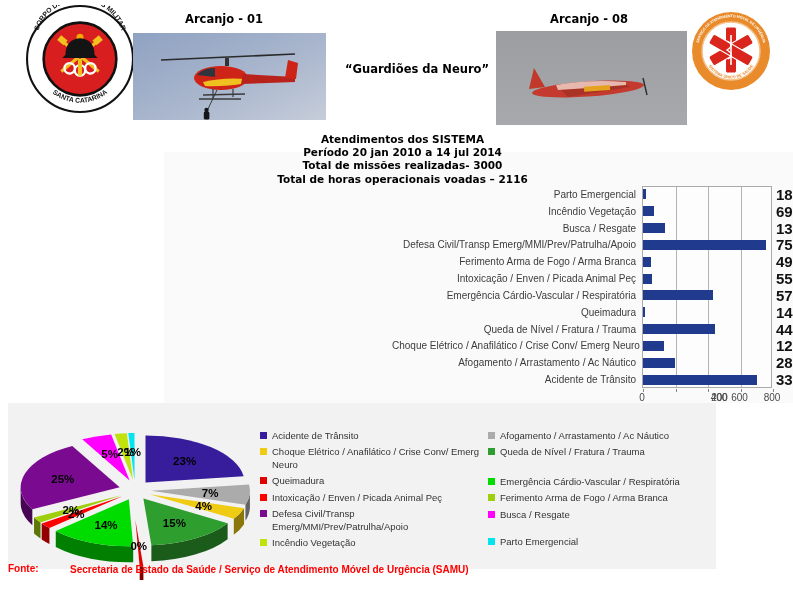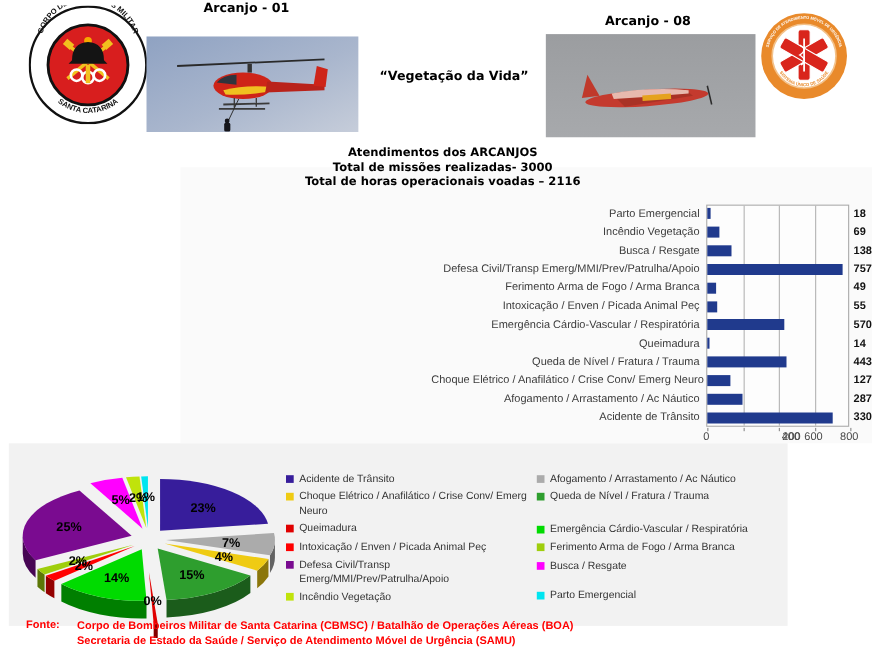--- a/index.html
+++ b/index.html
@@ -25,40 +25,40 @@
   .bar-grid{position:absolute;left:250px;top:0;width:130px;height:202px;
             border:1px solid #aaaaaa;box-sizing:border-box;background:#fdfdfd;}
   .grid-line{position:absolute;top:0;bottom:0;width:1px;background:#b3b3b3;}
   .tickmark{position:absolute;top:202px;width:1px;height:3px;background:#888;}
   #bar-rows{position:absolute;left:0;top:0;width:100%;}
   .bar-row{height:16.83px;display:flex;align-items:center;position:relative;}
   .bar-cat{width:244px;padding-right:6px;text-align:right;font-size:10px;color:#3c3c3c;
            white-space:nowrap;flex:none;}
   .bar-track{width:130px;height:100%;position:relative;flex:none;}
   .bar-fill{position:absolute;left:1px;top:50%;transform:translateY(-50%);height:10px;}
-  .bar-val{font-weight:bold;font-size:10px;color:#111;margin-left:4px;white-space:nowrap;}
+  .bar-val{font-weight:bold;font-size:15px;color:#111;margin-left:4px;white-space:nowrap;}
   #bar-xaxis{position:absolute;left:250px;top:206px;width:130px;height:14px;}
   .xtick{position:absolute;transform:translateX(-50%);font-size:10px;color:#4a4a4a;}
 
   
   #pie-svg{left:0px;top:405px;}
   .pie-pct{font:bold 11.5px "Liberation Sans",sans-serif;fill:#000;}
 
   
   #legend{left:260px;top:430px;display:flex;}
   .lg-col{width:228px;}
   .lg-item{display:flex;margin-bottom:3.5px;}
   .lg-sq{width:7px;height:7px;margin:2px 5px 0 0;flex:none;}
   .lg-txt{font-size:9.5px;line-height:12.8px;color:#333;width:208px;}
   .lg-col.right .lg-item:nth-child(2){margin-bottom:17px;}
   .lg-col.right .lg-item:nth-child(5){margin-bottom:15px;}
 
   
   .footer{left:8px;top:563px;width:780px;display:flex;}
-  .src-label{font:bold 10px "Liberation Sans",sans-serif;color:#f00;width:62px;flex:none;text-align:center;}
+  .src-label{font:bold 10px "Liberation Sans",sans-serif;color:#f00;width:62px;flex:none;}
   .src-lines div{font:bold 10px "Liberation Sans",sans-serif;color:#f00;line-height:13px;white-space:nowrap;}
 </style>
 </head>
 <body>
 
 <div class="page">
 
   <svg class="abs" style="left:26px;top:5px;" width="108" height="108" viewBox="0 0 104 104">
     <defs>
       <path id="cbTop" d="M 10.6 44.7 A 42 42 0 1 1 93.4 44.7" fill="none"></path>
@@ -79,21 +79,21 @@
       <rect x="65" y="31" width="8" height="6" fill="#f2c11e" transform="rotate(-40 69 34)"></rect>
       <circle cx="52" cy="31" r="3.4" fill="#f6a800"></circle>
       <path d="M 38 48 Q 38 33 52 32 Q 66 33 66 48 L 69 51 L 35 51 Z" fill="#141414"></path>
       <circle cx="42" cy="61" r="5" fill="none" stroke="#fff" stroke-width="2.2"></circle>
       <circle cx="62" cy="61" r="5" fill="none" stroke="#fff" stroke-width="2.2"></circle>
       <circle cx="52" cy="63" r="5" fill="none" stroke="#fff" stroke-width="2.2"></circle>
       <rect x="50" y="52" width="4" height="16" fill="#f2c11e"></rect>
     </g>
   </svg>
 
-  <div class="abs arc-label" style="left:185px;top:0;">Arcanjo - 01</div>
+  <div class="abs arc-label" style="left:185px;top:12px;">Arcanjo - 01</div>
   <svg class="abs photo" style="left:133px;top:33px;" width="193" height="87" viewBox="0 0 193 87">
     <defs>
       <linearGradient id="sky" x1="0" y1="0" x2="1" y2="1">
         <stop offset="0" stop-color="#8fa2c2"></stop>
           <stop offset="0.55" stop-color="#a9b6cd"></stop>
           <stop offset="1" stop-color="#c6cdda"></stop>
       </linearGradient>
     </defs>
     <rect width="193" height="87" fill="url(#sky)"></rect>
     <g>
@@ -107,21 +107,21 @@
       <line x1="70" y1="62" x2="112" y2="61" stroke="#3a3a3a" stroke-width="1.6"></line>
       <line x1="66" y1="66" x2="108" y2="66" stroke="#3a3a3a" stroke-width="1.6"></line>
       <line x1="80" y1="56" x2="80" y2="65" stroke="#3a3a3a" stroke-width="1.2"></line>
       <line x1="100" y1="56" x2="100" y2="64" stroke="#3a3a3a" stroke-width="1.2"></line>
       <line x1="84" y1="57" x2="74" y2="78" stroke="#2e2e2e" stroke-width="0.9"></line>
       <circle cx="73.5" cy="77" r="2.2" fill="#15151a"></circle>
       <rect x="70.8" y="78.6" width="5.6" height="8" rx="1.5" fill="#15151a"></rect>
     </g>
   </svg>
 
-  <div class="abs motto" style="left:345px;top:62px;">“Vegetação da Vida”</div>
+  <div class="abs motto" style="left:345px;top:62px;">“Guardiões da Neuro”</div>
 
   <div class="abs arc-label" style="left:550px;top:12px;">Arcanjo - 08</div>
   <svg class="abs photo" style="left:496px;top:31px;" width="191" height="94" viewBox="0 0 191 94">
     <defs>
       <linearGradient id="gsky" x1="0" y1="0" x2="0" y2="1">
         <stop offset="0" stop-color="#9b9da0"></stop>
           <stop offset="1" stop-color="#a7a9ac"></stop>
       </linearGradient>
     </defs>
     <rect width="191" height="94" fill="url(#gsky)"></rect>
@@ -156,21 +156,22 @@
       </g>
       <line x1="40" y1="24" x2="40" y2="54" stroke="#ffffff" stroke-width="1.6"></line>
       <path d="M 36 30 Q 44 34 36 39 Q 44 44 37 48" fill="none" stroke="#ffffff" stroke-width="1.3"></path>
     </g>
   </svg>
 
   <div class="abs bar-panel"></div>
   <div class="abs pie-panel"></div>
 
   <div class="abs title-block">
-    <div>Atendimentos dos ARCANJOS</div>
+    <div>Atendimentos dos SISTEMA</div>
+    <div>Período 20 jan 2010 a 14 jul 2014</div>
     <div>Total de missões realizadas- 3000</div>
     <div>Total de horas operacionais voadas – 2116</div>
   </div>
 
   <div class="abs" id="bar-chart">
     <div class="bar-grid" id="bar-grid">
         <div class="grid-line" style="left: 32.5px;"></div>
         <div class="grid-line" style="left: 65px;"></div>
         <div class="grid-line" style="left: 97.5px;"></div>
         <div class="tickmark" style="left: 0px;"></div>
@@ -360,18 +361,17 @@
         <div class="lg-item">
           <span class="lg-sq" style="background: rgb(0, 229, 240);"></span>
           <span class="lg-txt">Parto Emergencial</span>
         </div>
       </div>
     </div>
 
   <div class="abs footer">
     <div class="src-label">Fonte:</div>
     <div class="src-lines">
-      <div>Corpo de Bombeiros Militar de Santa Catarina (CBMSC) / Batalhão de Operações Aéreas (BOA)</div>
       <div>Secretaria de Estado da Saúde / Serviço de Atendimento Móvel de Urgência (SAMU)</div>
     </div>
   </div>
 
 </div>
 
 </body></html>

